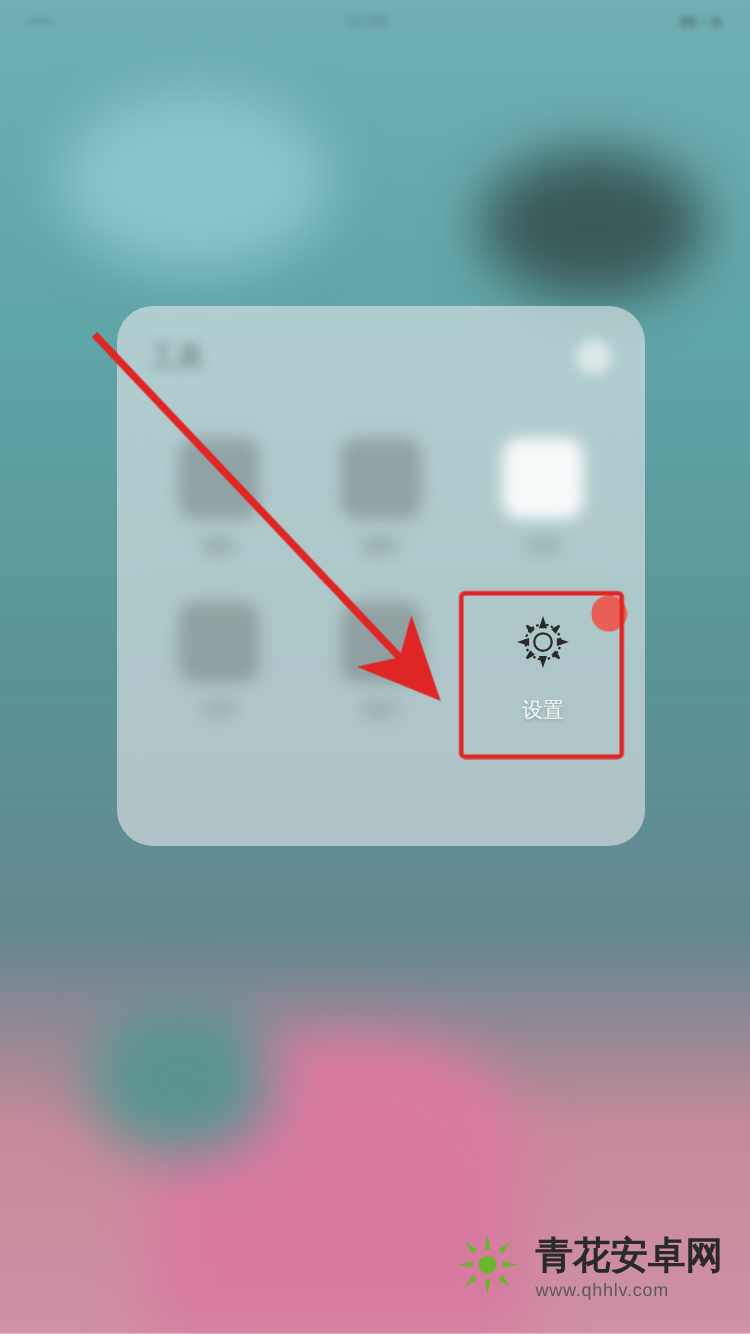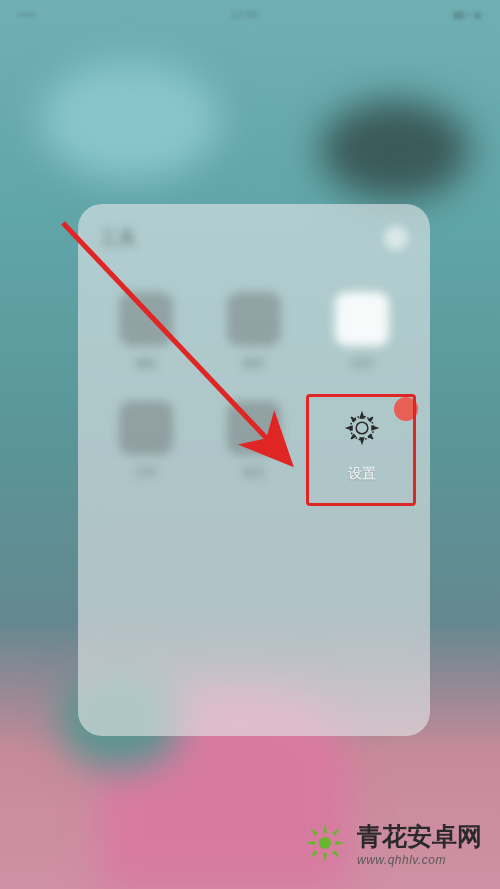--- a/index.html
+++ b/index.html
@@ -34,21 +34,21 @@
       filter: blur(2px);
     }
     .status-left, .status-right { display: flex; align-items: center; gap: 3px; }
     .status-center { font-size: 11px; }
 
     .folder-panel {
       position: absolute;
       top: 204px;
       left: 78px;
       width: 352px;
-      height: 532px;
+      height: 360px;
       background: rgba(230,232,234,0.6);
       backdrop-filter: blur(10px);
       border-radius: 24px;
       padding: 22px;
     }
     .folder-header {
       display: flex;
       justify-content: space-between;
       align-items: center;
       margin-bottom: 42px;
@@ -150,21 +150,20 @@
     }
     .wm-title {
       font-size: 25px;
       font-weight: bold;
       color: #2a2a2a;
     }
     .wm-url {
       font-size: 12px;
       color: #5a5a5a;
       letter-spacing: 0.5px;
-      font-style: italic;
     }
   </style>
 </head>
 <body>
 
 <div class="bg-blur">
   <div class="bg-shape1"></div>
   <div class="bg-shape2"></div>
   <div class="bg-shape3"></div>
   <div class="bg-shape4"></div>

